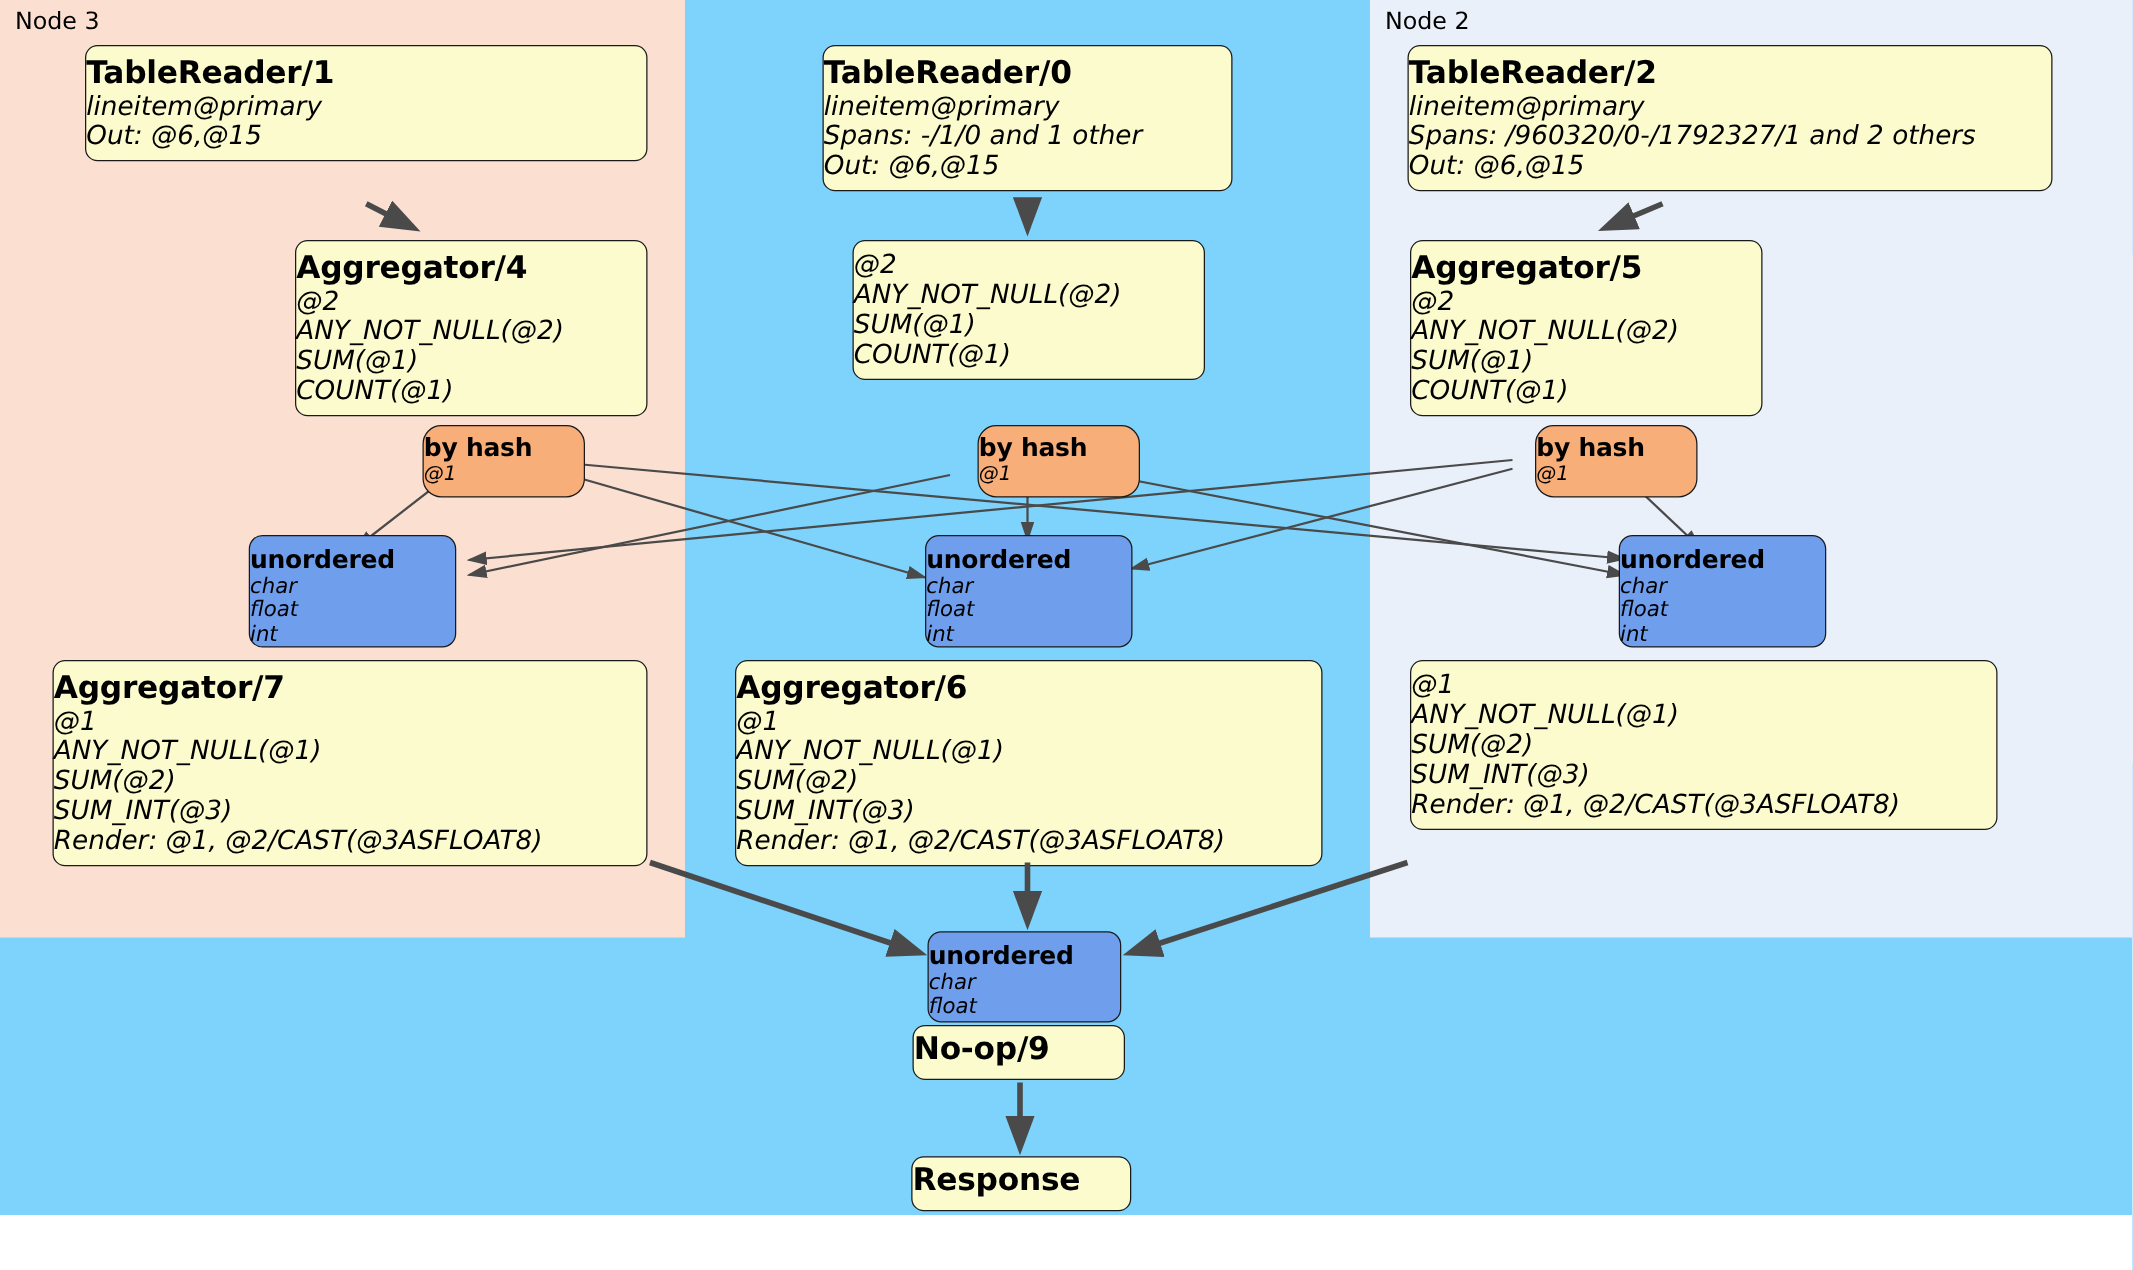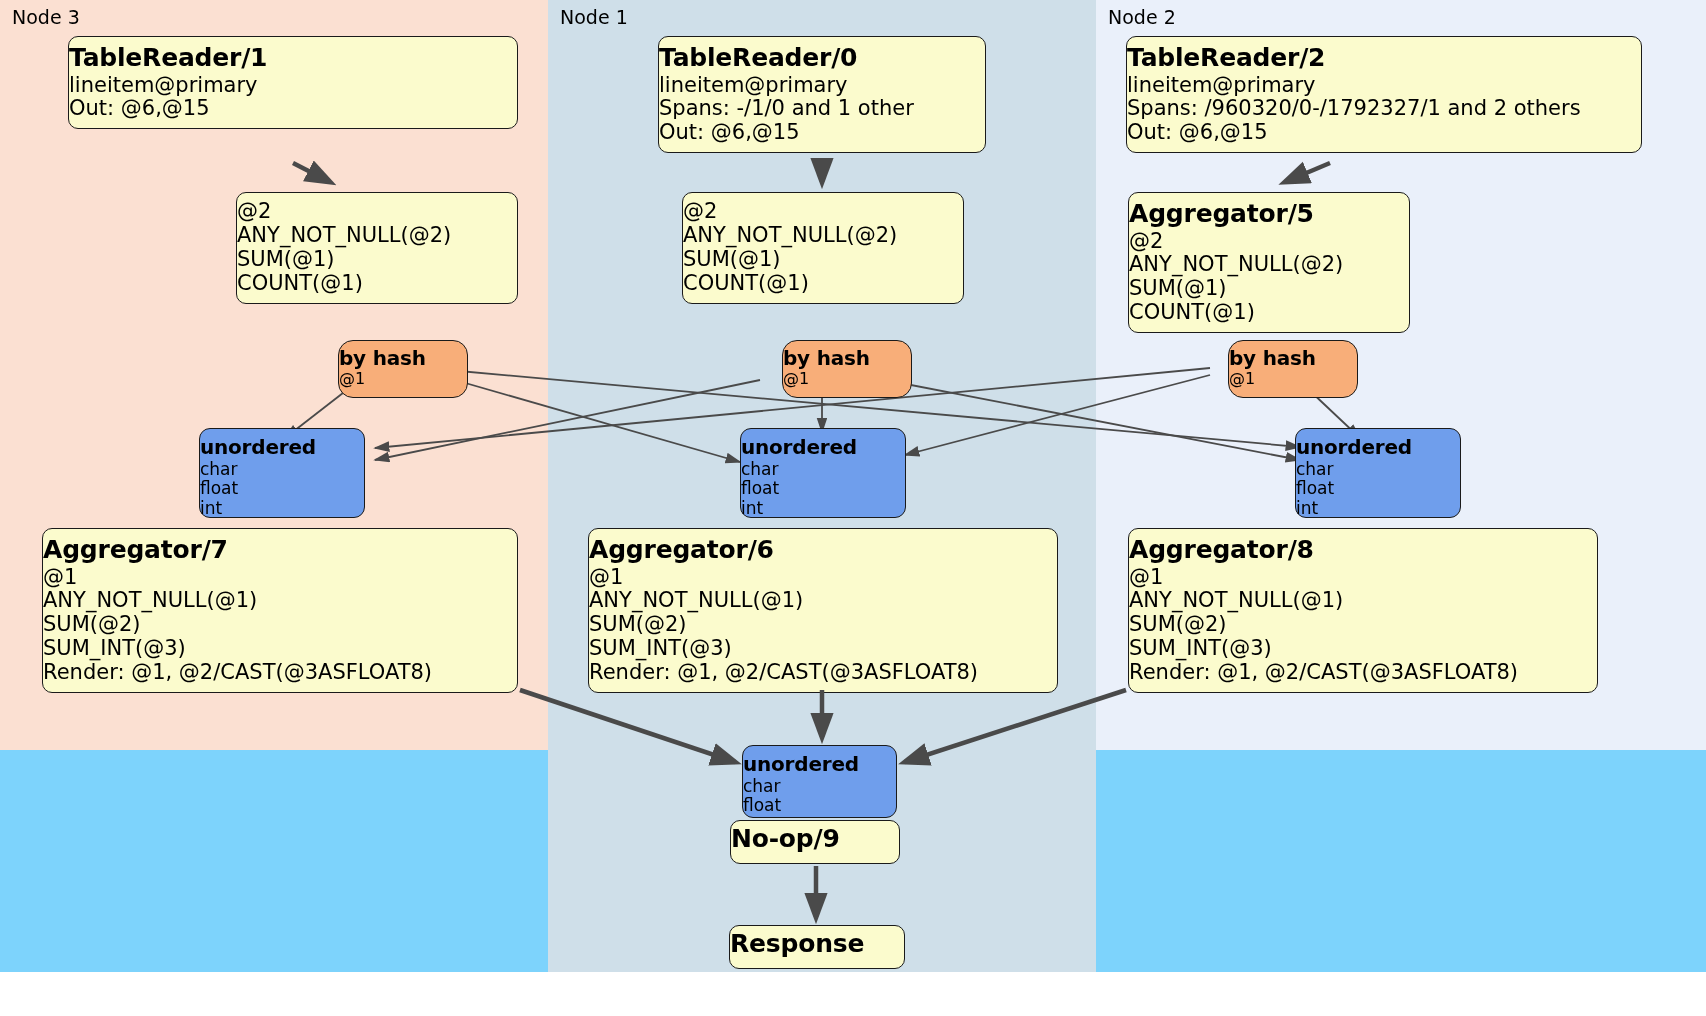--- a/index.html
+++ b/index.html
@@ -65,20 +65,21 @@
     font-weight: bold;
     font-size: 25px;
     letter-spacing: -0.2px;
     display: block;
     margin-bottom: 1px;
   }
   .n-line {
     display: block;
     font-size: 21px;
     font-weight: normal;
+    font-style: italic;
   }
   .router-hash .n-title { font-size: 20px; margin-bottom: 0px; }
   .router-hash .n-line  { font-size: 16px; }
   .router-sync .n-title { font-size: 20px; margin-bottom: 1px; }
   .router-sync .n-line  { font-size: 17px; }
 
   
   #edges {
     position: absolute;
     left: 0; top: 0;
@@ -94,23 +95,20 @@
     pointer-events: none;
   }
 </style>
 </head>
 <body>
 
 <div id="stage">
 
   <div class="cluster" id="cluster-node3">
     <span class="cluster-label">Node 3</span>
-  </div>
-  <div class="cluster" id="cluster-node1">
-    <span class="cluster-label">Node 1</span>
   </div>
   <div class="cluster" id="cluster-node2">
     <span class="cluster-label">Node 2</span>
   </div>
 
   <svg id="edges">
     <defs>
       <marker id="ar-thin" markerWidth="9" markerHeight="9" refX="8" refY="3" orient="auto" markerUnits="strokeWidth">
         <path d="M0,0 L9,3 L0,6 z" fill="#4a4a4a"></path>
       </marker>
@@ -137,20 +135,21 @@
     </g>
   </svg>
 
   <div class="node proc" id="tr1" style="left:68px; top:36px; width:450px;">
     <span class="n-title">TableReader/1</span>
     <span class="n-line">lineitem@primary</span>
     <span class="n-line">Out: @6,@15</span>
   </div>
 
   <div class="node proc" id="agg4" style="left:236px; top:192px; width:282px;">
+    <span class="n-title">Aggregator/4</span>
     <span class="n-line">@2</span>
     <span class="n-line">ANY_NOT_NULL(@2)</span>
     <span class="n-line">SUM(@1)</span>
     <span class="n-line">COUNT(@1)</span>
   </div>
 
   <div class="node router-hash" id="hashL" style="left:314px; top:340px; width:130px; height:58px;">
     <span class="n-title">by hash</span>
     <span class="n-line">@1</span>
   </div>
@@ -241,21 +240,20 @@
   </div>
 
   <div class="node router-sync" id="syncR" style="left:1295px; top:428px; width:166px; height:90px;">
     <span class="n-title">unordered</span>
     <span class="n-line">char</span>
     <span class="n-line">float</span>
     <span class="n-line">int</span>
   </div>
 
   <div class="node proc" id="agg8" style="left:1128px; top:528px; width:470px;">
-    <span class="n-title">Aggregator/8</span>
     <span class="n-line">@1</span>
     <span class="n-line">ANY_NOT_NULL(@1)</span>
     <span class="n-line">SUM(@2)</span>
     <span class="n-line">SUM_INT(@3)</span>
     <span class="n-line">Render: @1, @2/CAST(@3ASFLOAT8)</span>
   </div>
 
   <svg id="edges-top">
     <defs>
       <marker id="ar-thick" markerWidth="7" markerHeight="7" refX="5.4" refY="2.6" orient="auto" markerUnits="strokeWidth">

